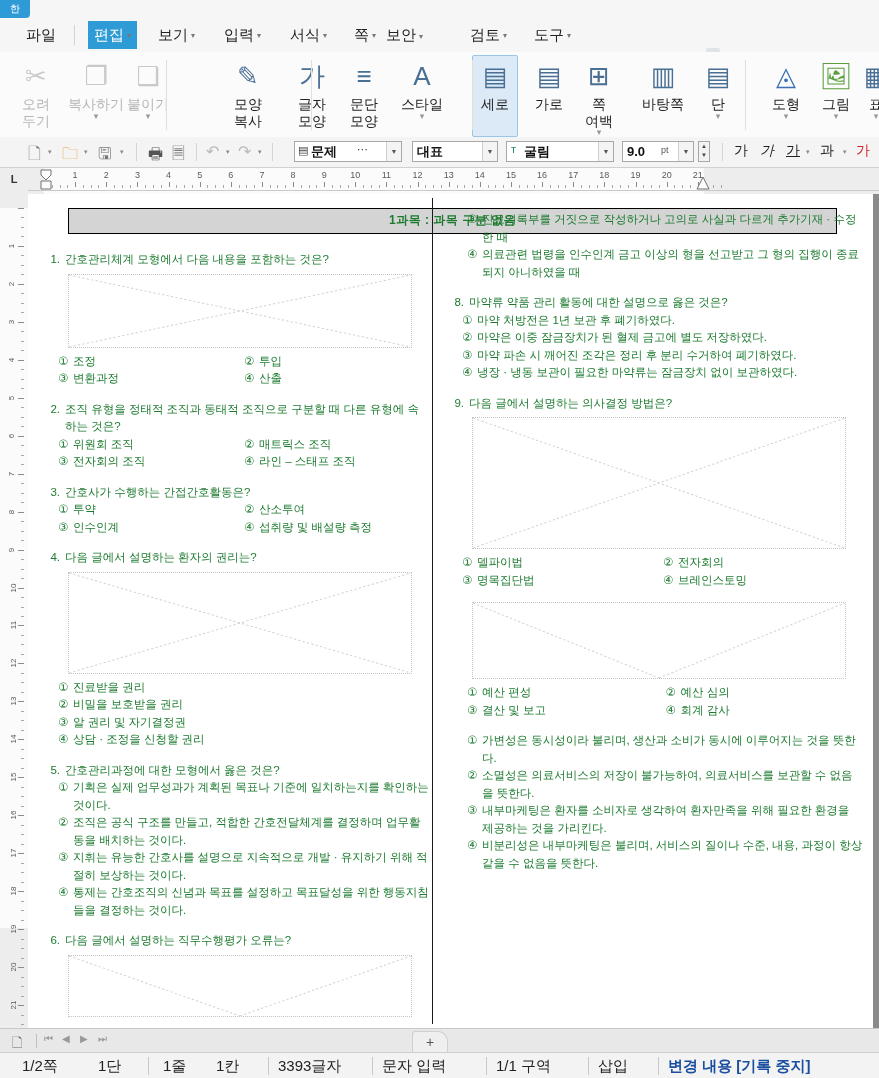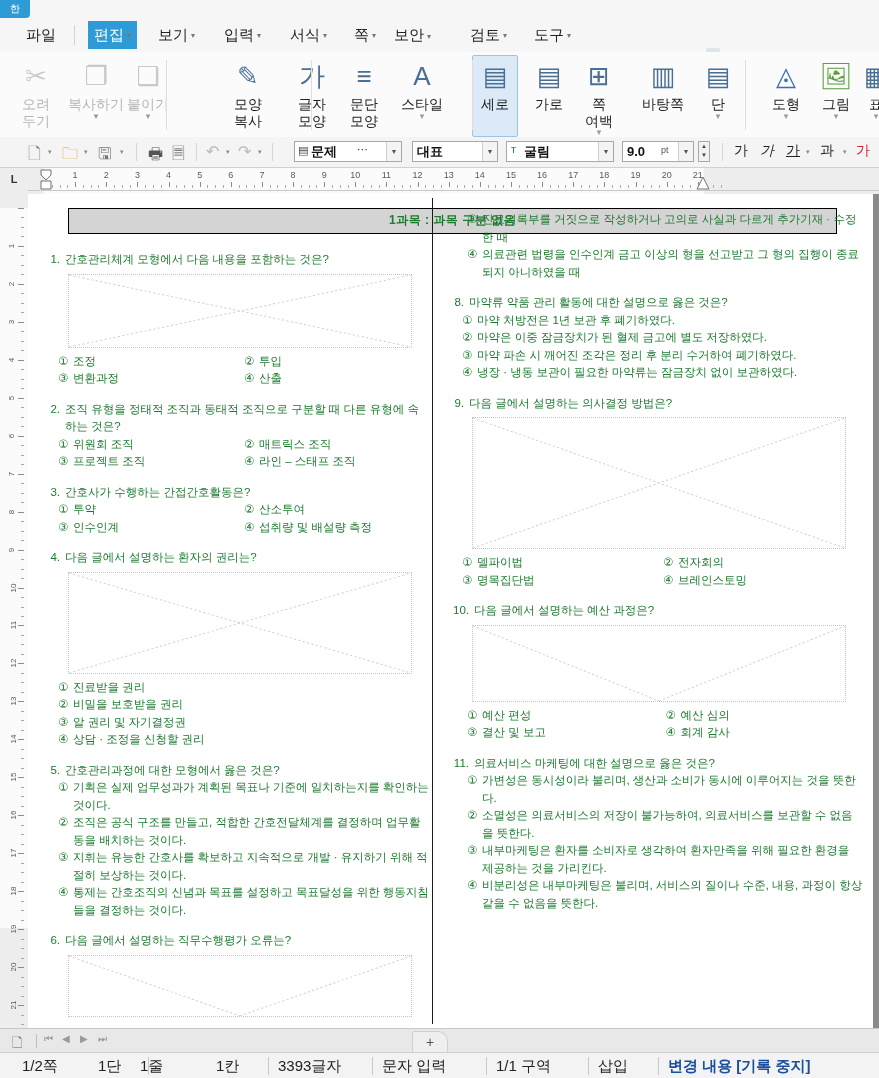--- a/index.html
+++ b/index.html
@@ -187,21 +187,21 @@
 
   <div class="menubar">
     <div class="menu-sep"></div>
     <div id="menu-host">
         <div class="menu-item" style="left: 20px;"><span>파일</span></div>
         <div class="menu-item active" style="left: 88px;"><span>편집</span><span class="menu-caret">▾</span></div>
         <div class="menu-item" style="left: 152px;"><span>보기</span><span class="menu-caret">▾</span></div>
         <div class="menu-item" style="left: 218px;"><span>입력</span><span class="menu-caret">▾</span></div>
         <div class="menu-item" style="left: 284px;"><span>서식</span><span class="menu-caret">▾</span></div>
         <div class="menu-item" style="left: 348px;"><span>쪽</span><span class="menu-caret">▾</span></div>
-        <div class="menu-item" style="left: 388px; font-family: Liberation Serif, serif;"><span>보안</span><span class="menu-caret">▾</span></div>
+        <div class="menu-item" style="left: 380px; font-family: Liberation Serif, serif;"><span>보안</span><span class="menu-caret">▾</span></div>
         <div class="menu-item" style="left: 464px;"><span>검토</span><span class="menu-caret">▾</span></div>
         <div class="menu-item" style="left: 528px;"><span>도구</span><span class="menu-caret">▾</span></div>
       </div>
     <div class="menu-ghost"></div>
   </div>
 
   <div class="ribbon">
     <div id="ribbon-host">
         <div class="rb dim" style="left: 12px; width: 48px;">
           <span class="ic" style="color: rgb(201, 201, 201);">✂</span>
@@ -627,21 +627,21 @@
                 <div class="cht">위원회 조직</div>
               </div>
               <div class="half">
                 <div class="chm">②</div>
                 <div class="cht">매트릭스 조직</div>
               </div>
             </div>
             <div class="two">
               <div class="half">
                 <div class="chm">③</div>
-                <div class="cht">프로젝트 조직</div>
+                <div class="cht">전자회의 조직</div>
               </div>
               <div class="half">
                 <div class="chm">④</div>
                 <div class="cht">라인 – 스태프 조직</div>
               </div>
             </div>
           </div>
           <div class="q">
             <div class="qhead">
               <div class="qno">3.</div>
@@ -704,21 +704,21 @@
             <div class="ch">
               <div class="chm">①</div>
               <div class="cht">기획은 실제 업무성과가 계획된 목표나 기준에 일치하는지를 확인하는 것이다.</div>
             </div>
             <div class="ch">
               <div class="chm">②</div>
               <div class="cht">조직은 공식 구조를 만들고, 적합한 간호전달체계를 결정하며 업무활동을 배치하는 것이다.</div>
             </div>
             <div class="ch">
               <div class="chm">③</div>
-              <div class="cht">지휘는 유능한 간호사를 확보하고 지속적으로 개발 · 유지하기 위해 적절히 보상하는 것이다.</div>
+              <div class="cht">지휘는 유능한 간호사를 설명으로 지속적으로 개발 · 유지하기 위해 적절히 보상하는 것이다.</div>
             </div>
             <div class="ch">
               <div class="chm">④</div>
               <div class="cht">통제는 간호조직의 신념과 목표를 설정하고 목표달성을 위한 행동지침들을 결정하는 것이다.</div>
             </div>
           </div>
           <div class="q">
             <div class="qhead">
               <div class="qno">6.</div>
               <div class="qtext">다음 글에서 설명하는 직무수행평가 오류는?</div>
@@ -790,24 +790,20 @@
                 <div class="chm">③</div>
                 <div class="cht">명목집단법</div>
               </div>
               <div class="half">
                 <div class="chm">④</div>
                 <div class="cht">브레인스토밍</div>
               </div>
             </div>
           </div>
           <div class="q">
-            <div class="qhead">
-              <div class="qno w3">10.</div>
-              <div class="qtext">다음 글에서 설명하는 예산 과정은?</div>
-            </div>
             <div class="figbox" style="height: 75px; margin-right: 18px;">
               <svg viewBox="0 0 330 75" preserveAspectRatio="none">
                 <line x1="0" y1="0" x2="165" y2="75" stroke="#d2d2d2" stroke-width="1" stroke-dasharray="2 2"></line>
                 <line x1="165" y1="75" x2="330" y2="0" stroke="#d2d2d2" stroke-width="1" stroke-dasharray="2 2"></line>
               </svg>
             </div>
             <div class="two ml23">
               <div class="half">
                 <div class="chm">①</div>
                 <div class="cht">예산 편성</div>
@@ -822,24 +818,20 @@
                 <div class="chm">③</div>
                 <div class="cht">결산 및 보고</div>
               </div>
               <div class="half">
                 <div class="chm">④</div>
                 <div class="cht">회계 감사</div>
               </div>
             </div>
           </div>
           <div class="q">
-            <div class="qhead">
-              <div class="qno w3">11.</div>
-              <div class="qtext">의료서비스 마케팅에 대한 설명으로 옳은 것은?</div>
-            </div>
             <div class="ch ml23">
               <div class="chm">①</div>
               <div class="cht">가변성은 동시성이라 불리며, 생산과 소비가 동시에 이루어지는 것을 뜻한다.</div>
             </div>
             <div class="ch ml23">
               <div class="chm">②</div>
               <div class="cht">소멸성은 의료서비스의 저장이 불가능하여, 의료서비스를 보관할 수 없음을 뜻한다.</div>
             </div>
             <div class="ch ml23">
               <div class="chm">③</div>
@@ -861,21 +853,21 @@
     <span class="tb-ic" style="left:62px;font-size:10px;color:#999">◀</span>
     <span class="tb-ic" style="left:80px;font-size:10px;color:#999">▶</span>
     <span class="tb-ic" style="left:98px;font-size:10px;color:#999">⏭</span>
     <div class="tab-new">+</div>
   </div>
 
   <div class="statusbar">
     <span class="st" style="left:22px">1/2쪽</span>
     <span class="st" style="left:98px">1단</span>
     <span class="st-sep" style="left:148px"></span>
-    <span class="st" style="left:140px">1줄</span>
+    <span class="st" style="left:163px">1줄</span>
     <span class="st" style="left:216px">1칸</span>
     <span class="st-sep" style="left:268px"></span>
     <span class="st" style="left:278px">3393글자</span>
     <span class="st-sep" style="left:372px"></span>
     <span class="st" style="left:382px">문자 입력</span>
     <span class="st-sep" style="left:486px"></span>
     <span class="st" style="left:496px">1/1 구역</span>
     <span class="st-sep" style="left:588px"></span>
     <span class="st" style="left:598px">삽입</span>
     <span class="st-sep" style="left:658px"></span>

